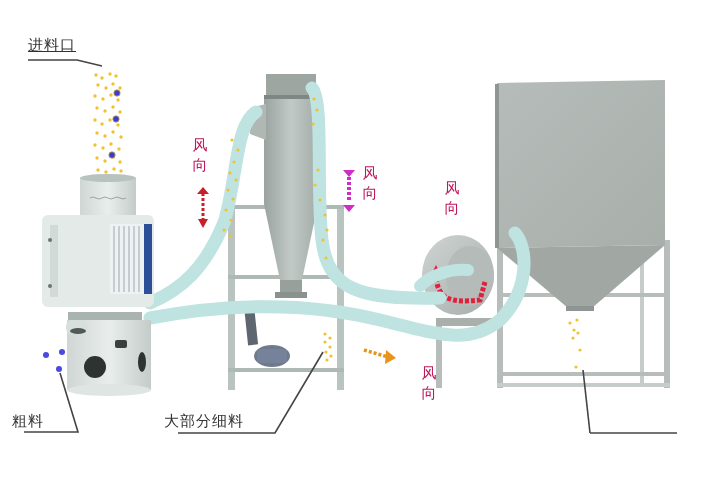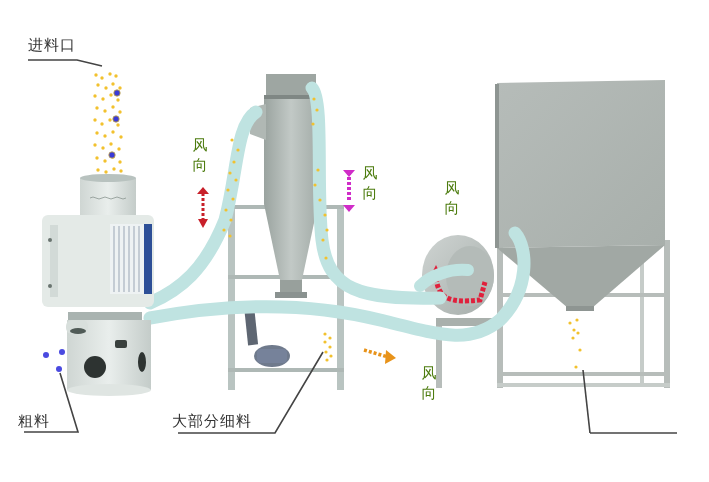--- a/index.html
+++ b/index.html
@@ -1,19 +1,19 @@
 <!DOCTYPE html>
 <html><head>
 <meta charset="utf-8">
 <style>
   html, body { margin:0; padding:0; background:#ffffff; }
   body { width:709px; height:482px; position:relative; overflow:hidden; font-family:"DejaVu Sans", sans-serif; }
   #stage { position:absolute; left:0; top:0; width:709px; height:482px; }
   .lbl { position:absolute; font-size:15px; color:#333333; white-space:nowrap; letter-spacing:1px; }
-  .wind { position:absolute; font-size:15px; color:#4d7c0f; line-height:20px; width:18px; text-align:center; }
+  .wind { position:absolute; font-size:15px; color:#be185d; line-height:20px; width:18px; text-align:center; }
 </style>
 </head>
 <body>
 
 <div id="stage">
   <svg width="709" height="482" viewBox="0 0 709 482" style="position:absolute;left:0;top:0;">
     <defs>
       <linearGradient id="gCyl" x1="0" x2="1" y1="0" y2="0">
         <stop offset="0" stop-color="#cfd6d3"></stop>
         <stop offset="0.5" stop-color="#e9eeec"></stop>
@@ -236,21 +236,21 @@
 
     <g stroke="#444444" stroke-width="1.6" fill="none">
       <polyline points="28,60 77,60 102,66"></polyline>
       <polyline points="24,432 78,432 60,373"></polyline>
       <polyline points="178,433 275,433 323,352"></polyline>
       <polyline points="590,433 677,433"></polyline>
       <polyline points="590,433 583,370"></polyline>
     </g>
   </svg>
 
-  <div class="lbl" style="left:28px;top:36px;">进料口</div>
-  <div class="lbl" style="left:18px;top:412px;">粗料</div>
-  <div class="lbl" style="left:172px;top:412px;font-family:Liberation Mono, monospace;">大部分细料</div>
+  <div class="lbl" style="left:28px;top:36px;text-decoration:underline;">进料口</div>
+  <div class="lbl" style="left:12px;top:412px;">粗料</div>
+  <div class="lbl" style="left:164px;top:412px;font-family:Liberation Mono, monospace;">大部分细料</div>
 
   <div class="wind" style="left:191px;top:135px;">风向</div>
   <div class="wind" style="left:361px;top:163px;">风向</div>
   <div class="wind" style="left:443px;top:178px;">风向</div>
   <div class="wind" style="left:420px;top:363px;">风向</div>
 </div>
 
 </body></html>

